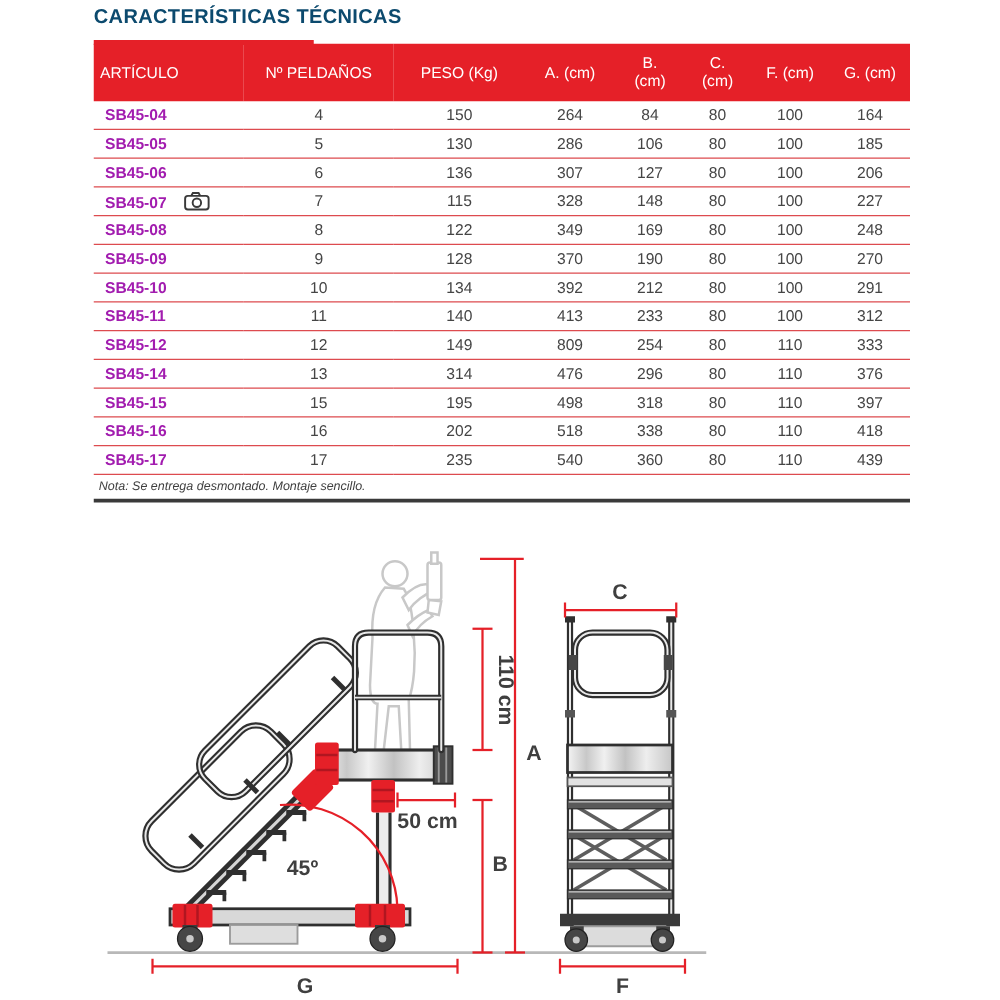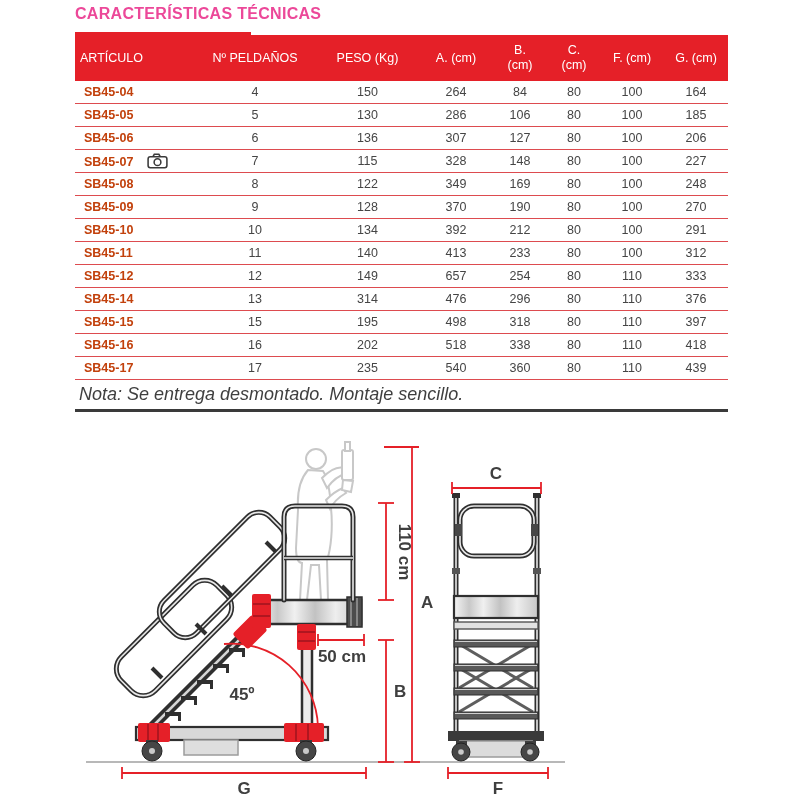--- a/index.html
+++ b/index.html
@@ -1,32 +1,32 @@
 <!DOCTYPE html>
 <html><head>
 <meta charset="utf-8">
 <style>
   html,body{margin:0;padding:0;background:#fff;}
   .page{position:relative;width:800px;height:800px;background:#ffffff;overflow:hidden;
         font-family:"Liberation Sans",sans-serif;}
   .title{position:absolute;left:75px;top:5px;font-size:16px;font-weight:bold;
-         color:#ec4899;letter-spacing:.3px;margin:0;}
+         color:#0c4a6e;letter-spacing:.3px;margin:0;}
   .table-wrap{position:absolute;left:75px;top:32px;width:653px;}
   .header-tab{position:absolute;left:0;top:0;width:176px;height:4px;background:#e52028;}
   table.spec{border-collapse:collapse;table-layout:fixed;width:653px;margin-top:3px;}
   table.spec th{background:#e52028;color:#ffffff;font-weight:normal;font-size:12.5px;
         height:46px;vertical-align:middle;text-align:center;white-space:pre-line;
         line-height:1.2;padding:0;}
   table.spec th.c0{text-align:left;padding-left:5px;}
   table.spec td{height:22px;border-bottom:1px solid #dd4b4f;font-size:12.5px;
         color:#454545;text-align:center;padding:0;}
-  table.spec td.art{text-align:left;padding-left:9px;color:#c2410c;font-weight:bold;}
+  table.spec td.art{text-align:left;padding-left:9px;color:#a21caf;font-weight:bold;}
   .cam{vertical-align:-3px;margin-left:14px;}
   .cam rect,.cam path,.cam circle{fill:none;stroke:#3a3a3a;stroke-width:1.7;}
-  .note{font-style:italic;font-size:18px;color:#3f3f3f;padding:4px 0 4px 4px;
+  .note{font-style:italic;font-size:10px;color:#3f3f3f;padding:4px 0 4px 4px;
         border-bottom:3px solid #3a3a3a;}
   svg.diagram{position:absolute;left:0;top:0;}
   .tube{stroke:#2f2f2f;stroke-width:5;fill:none;stroke-linecap:round;}
   .tubehl{stroke:#e9e9e9;stroke-width:1.6;fill:none;stroke-linecap:round;}
   .ink{stroke:#2f2f2f;}
   .dim{stroke:#e52028;stroke-width:1.8;fill:none;}
   .dimlbl{font-family:"Liberation Sans",sans-serif;font-size:17px;font-weight:bold;fill:#3f3f3f;}
   .person{stroke:#c8c8c8;stroke-width:2;fill:#ffffff;}
 </style>
 </head>
@@ -145,21 +145,21 @@
             <td>413</td>
             <td>233</td>
             <td>80</td>
             <td>100</td>
             <td>312</td>
           </tr>
           <tr>
             <td class="art"><span>SB45-12</span></td>
             <td>12</td>
             <td>149</td>
-            <td>657</td>
+            <td>809</td>
             <td>254</td>
             <td>80</td>
             <td>110</td>
             <td>333</td>
           </tr>
           <tr>
             <td class="art"><span>SB45-14</span></td>
             <td>13</td>
             <td>314</td>
             <td>476</td>

